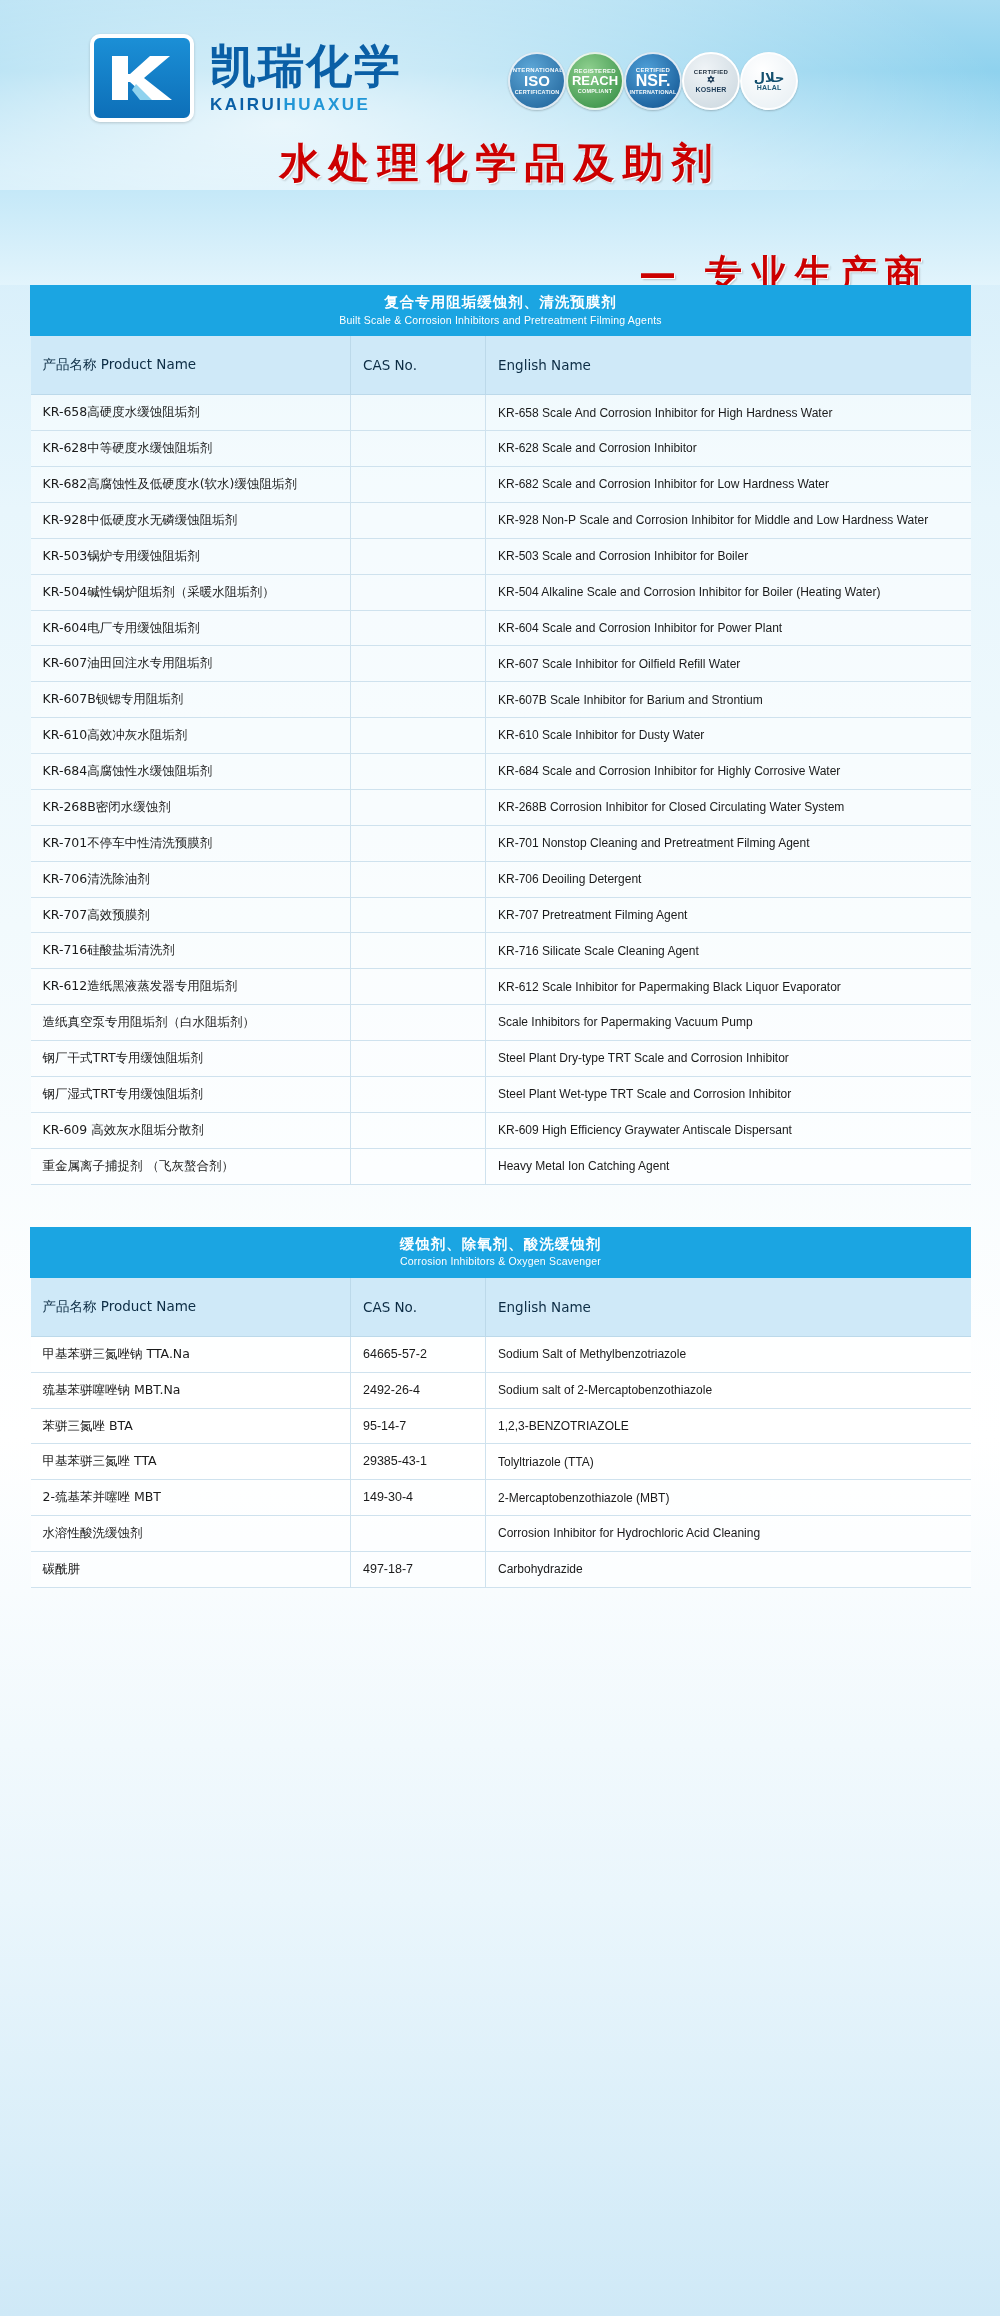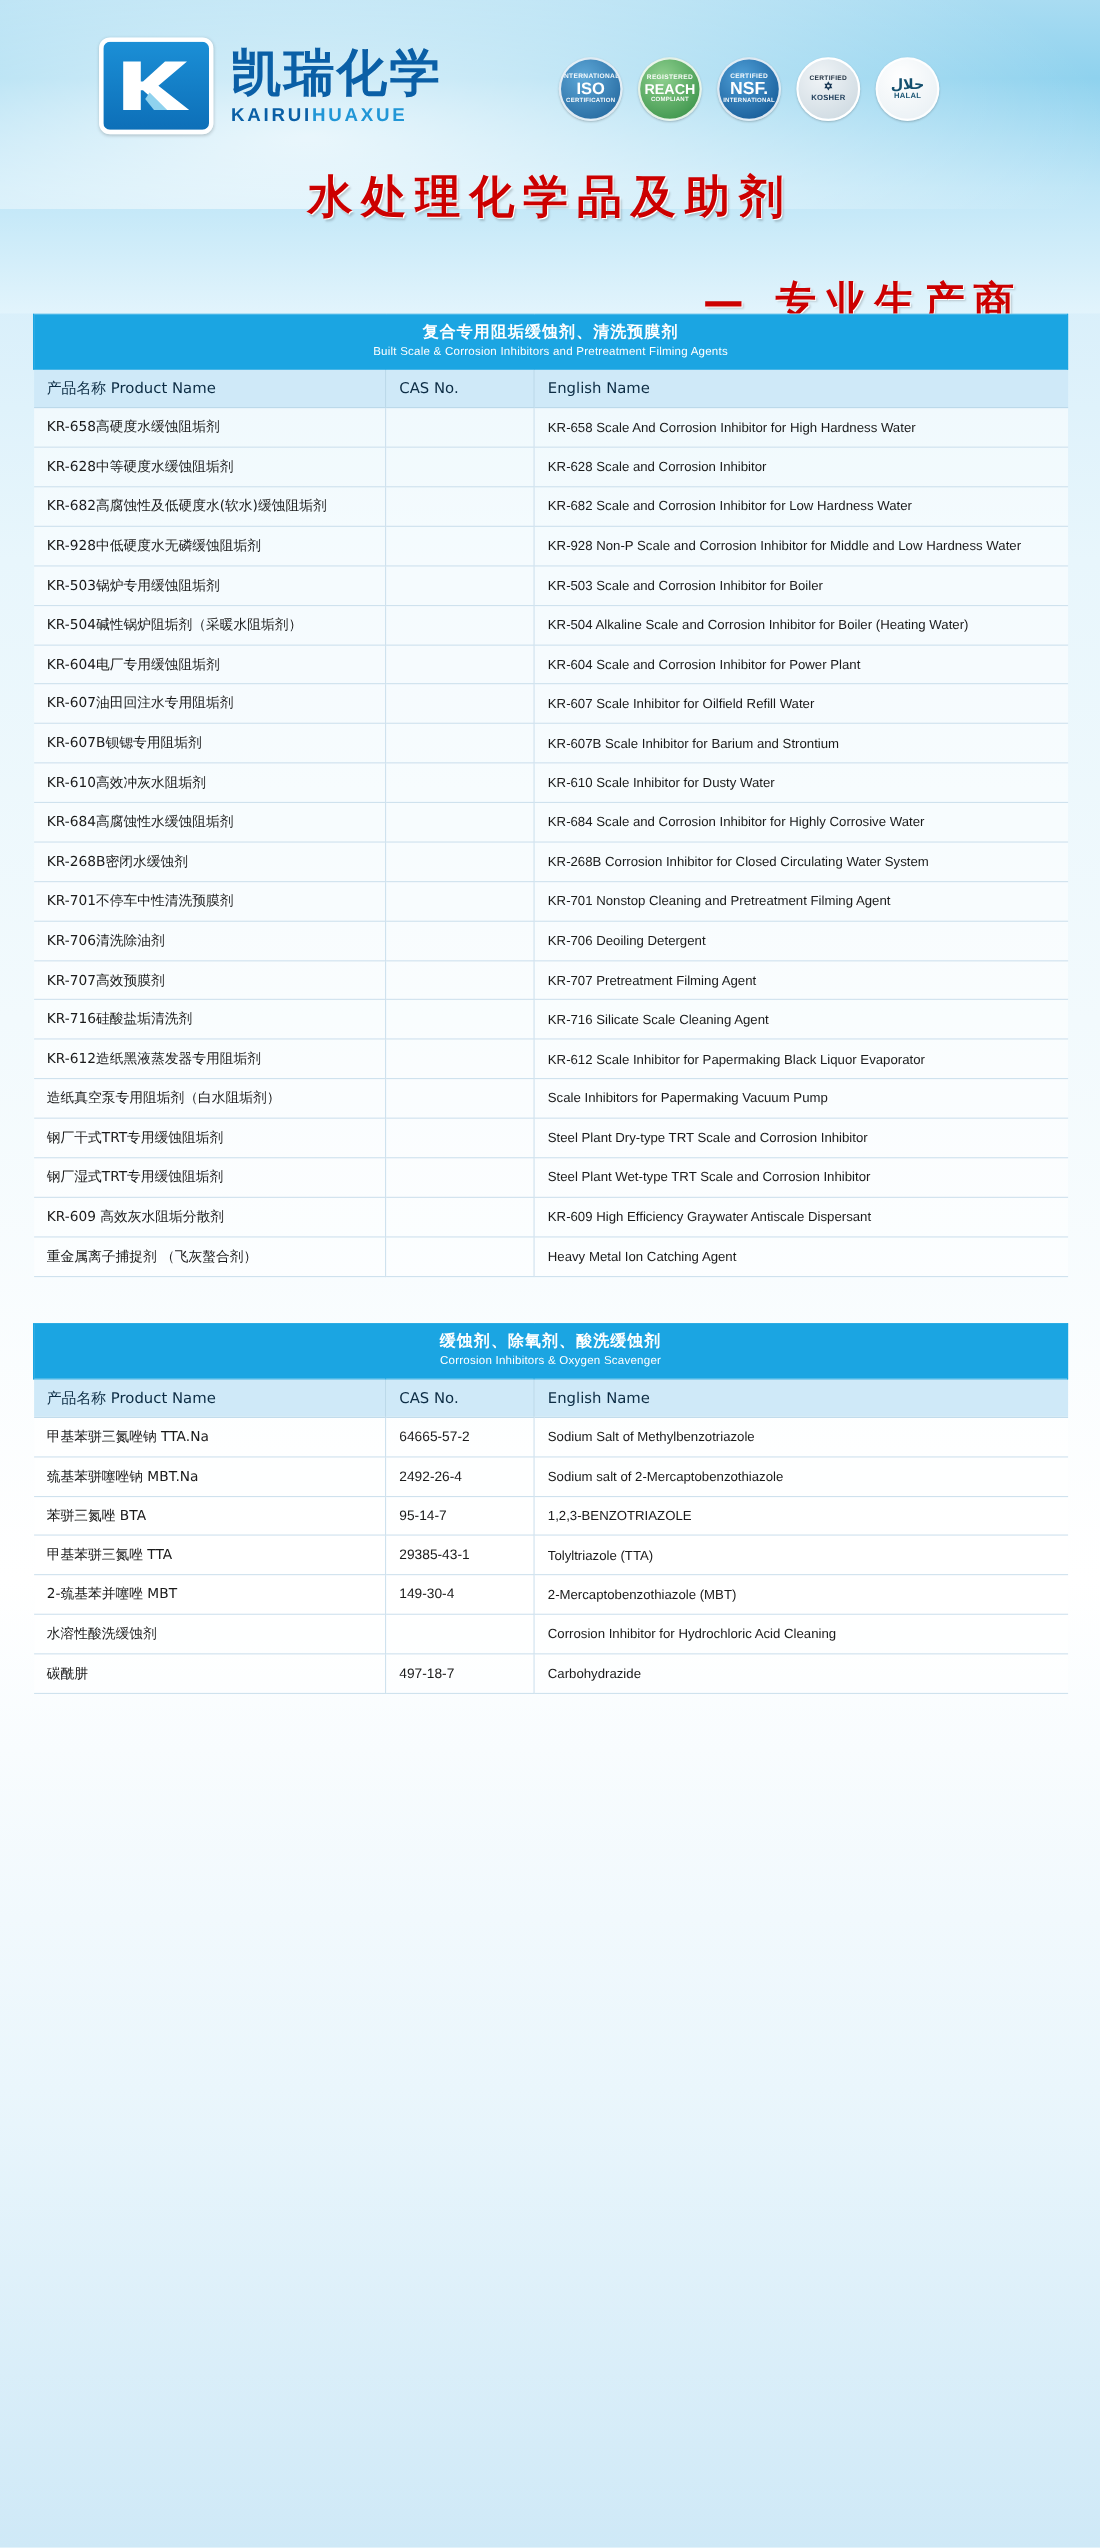--- a/index.html
+++ b/index.html
@@ -76,21 +76,20 @@
   }
   .logo-en .a { color: #0a5fa6; }
   .logo-en .b { color: #2196d6; }
 
   
   .badges {
     position: absolute;
     left: 508px;
     top: 52px;
     display: flex;
-    gap: 14px;
     align-items: center;
   }
   .badge {
     width: 54px;
     height: 54px;
     border-radius: 50%;
     display: flex;
     flex-direction: column;
     align-items: center;
     justify-content: center;
@@ -113,21 +112,21 @@
   .badge.kosher .mid { font-size: 10px; color:#11314f; }
   .badge.kosher .bot { font-size: 7px; color:#11314f; font-weight:bold; }
   .badge.halal { background: radial-gradient(circle at 38% 30%, #ffffff, #e6eef3); color:#14506f; }
   .badge.halal .mid { font-size: 13px; color:#14506f; font-family:"DejaVu Sans", sans-serif;}
   .badge.halal .bot { font-size: 7px; color:#14506f; font-weight: bold;}
 
   
   .headline1 {
     position: absolute;
     left: 0; right: 0;
-    top: 152px;
+    top: 136px;
     text-align: center;
     font-family: "DejaVu Sans", sans-serif;
     font-size: 41px;
     font-weight: bold;
     letter-spacing: 8px;
     color: #cc0000;
     text-shadow: 1px 1px 0 #ffffff, 2px 2px 2px rgba(0,0,0,0.18);
   }
   .headline2 {
     position: absolute;
@@ -176,21 +175,21 @@
     font-size: 10.5px;
     font-weight: normal;
     letter-spacing: .2px;
     line-height: 1.4;
   }
   .head-row td {
     background: #cfe9f8;
     color: #0c2c44;
     font-family: "DejaVu Sans", sans-serif;
     font-size: 13.5px;
-    padding: 8px 12px;
+    padding: 20px 12px;
     border: 1px solid #bcd9ea;
     border-left: none;
     border-right: none;
   }
   .head-row td.sep { border-left: 1px solid #bcd9ea; }
   .tbl tbody td {
     background: rgba(255,255,255,0.55);
     padding: 9px 12px;
     border-bottom: 1px solid #cfe2ee;
     color: #1a1a1a;

